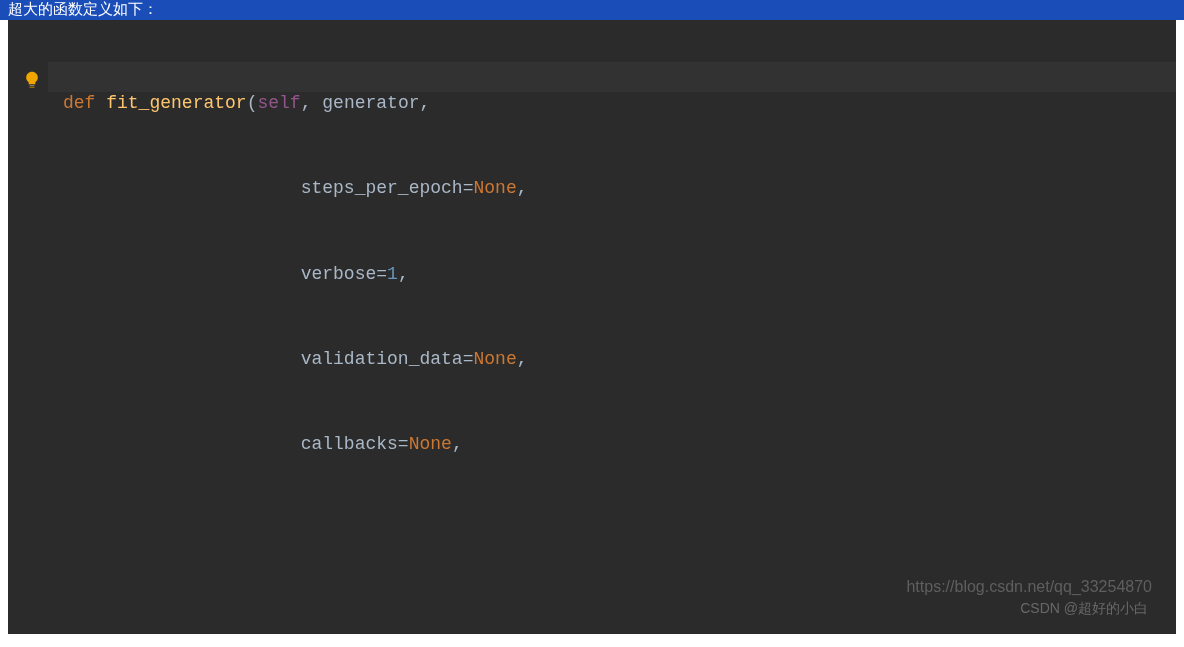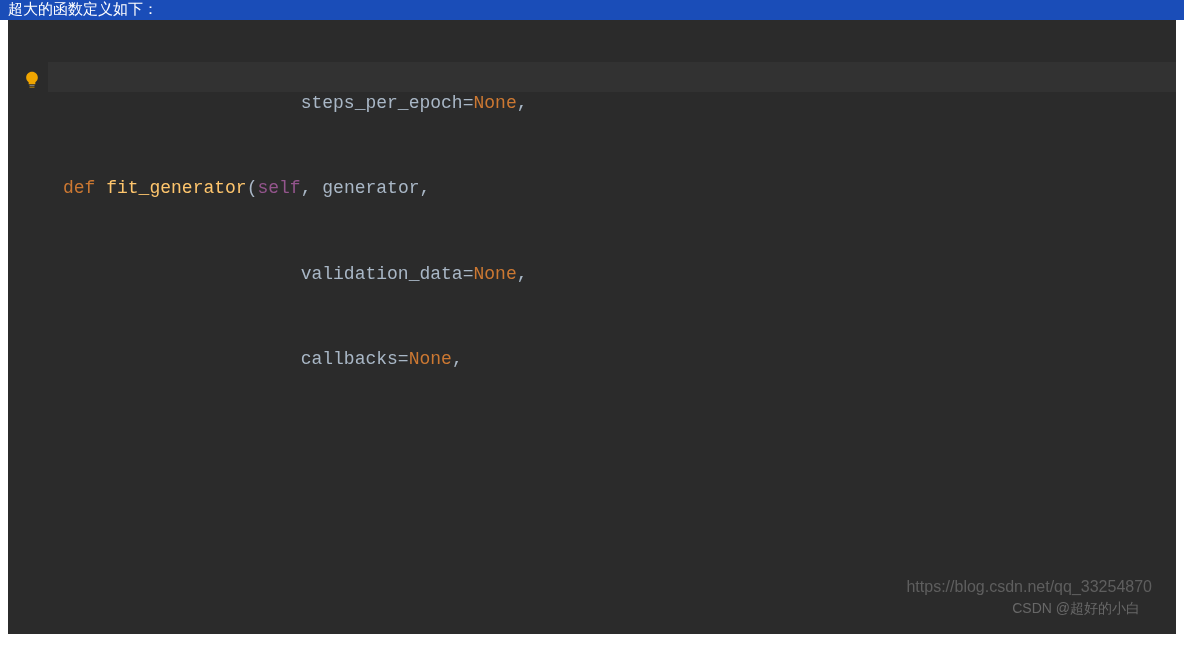--- a/index.html
+++ b/index.html
@@ -71,21 +71,21 @@
       position: absolute;
       right: 24px;
       bottom: 38px;
       color: #888;
       font-size: 16px;
       font-family: sans-serif;
       opacity: 0.55;
     }
     .watermark2 {
       position: absolute;
-      right: 36px;
+      right: 28px;
       bottom: 16px;
       color: #999;
       font-size: 14px;
       font-family: sans-serif;
       opacity: 0.55;
     }
   </style>
 </head>
 <body>
 
@@ -98,22 +98,23 @@
   <div class="gutter">
     <div class="bulb">
       <svg viewBox="0 0 24 24">
           <path fill="#f0a500" d="M9 21h6v-1H9v1zm3-19C8.14 2 5 5.14 5 9c0 2.38 1.19 4.47 3 5.74V17h8v-2.26c1.81-1.27 3-3.36 3-5.74 0-3.86-3.14-7-7-7z"></path>
           <rect x="9" y="18" width="6" height="1" fill="#888"></rect>
         </svg>
     </div>
   </div>
 
   <div class="code-area">
+    <div class="ln"><span class="keyword">def </span><span class="fname">fit_generator</span><span class="paren">(</span><span class="self">self</span><span class="punct">, </span><span class="param">generator</span><span class="punct">,</span></div>
     <div class="ln"><span>                      </span><span class="param">steps_per_epoch</span><span class="op">=</span><span class="none-kw">None</span><span class="punct">,</span></div>
-    <div class="ln"><span class="keyword">def </span><span class="fname">fit_generator</span><span class="paren">(</span><span class="self">self</span><span class="punct">, </span><span class="param">generator</span><span class="punct">,</span></div>
+    <div class="ln"><span>                      </span><span class="param">verbose</span><span class="op">=</span><span class="num">1</span><span class="punct">,</span></div>
     <div class="ln"><span>                      </span><span class="param">validation_data</span><span class="op">=</span><span class="none-kw">None</span><span class="punct">,</span></div>
     <div class="ln"><span>                      </span><span class="param">callbacks</span><span class="op">=</span><span class="none-kw">None</span><span class="punct">,</span></div>
     
     
     
     
     
     
     
     

